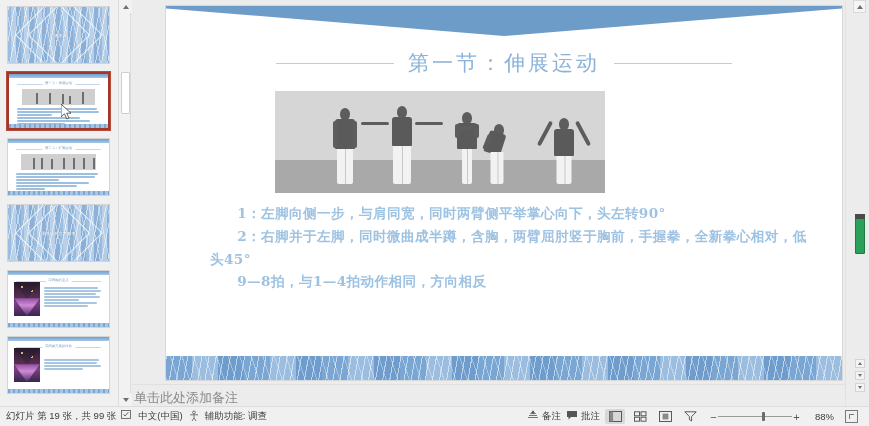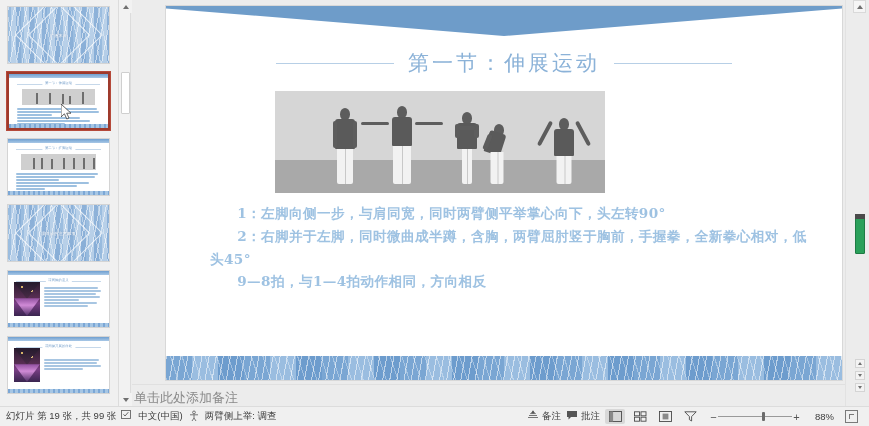--- a/index.html
+++ b/index.html
@@ -425,21 +425,21 @@
           <path d="M2.5 4.3 L4 6 L7.3 2.2" fill="none" stroke="#666" stroke-width="1"></path>
         </svg>
       </span>
       <span class="sb-item">中文(中国)</span>
       <span class="ico">
         <svg width="12" height="12" viewBox="0 0 12 12">
           <circle cx="6" cy="2.4" r="1.4" fill="none" stroke="#666" stroke-width="0.9"></circle>
           <path d="M2 4.8 H10 M6 4.8 V8 M6 8 L4 11 M6 8 L8 11" fill="none" stroke="#666" stroke-width="0.9"></path>
         </svg>
       </span>
-      <span class="sb-item">两臂侧上举: 调查</span>
+      <span class="sb-item">辅助功能: 调查</span>
     </div>
 
     <div class="sb-spacer"></div>
 
     <div class="sb-group">
       <span class="sb-item">
         <span class="ico">
           <svg width="12" height="11" viewBox="0 0 12 11">
             <path d="M1 7.5 H11 M2 5.5 H10 M3.2 3.6 H8.8 M6 0.8 L7.4 3 H4.6 Z" fill="#555" stroke="#555" stroke-width="0.8"></path>
           </svg>

